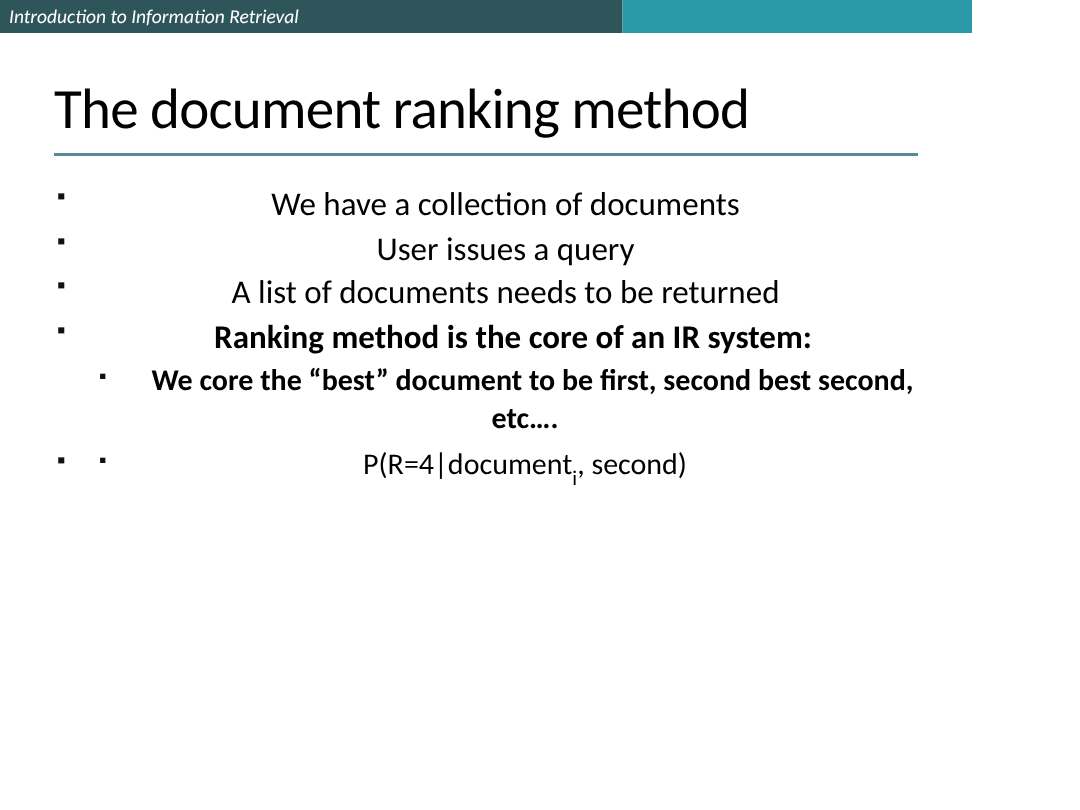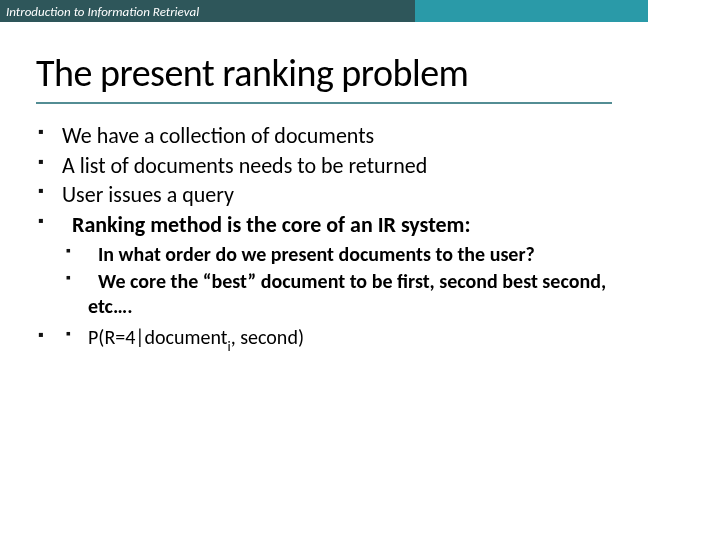--- a/index.html
+++ b/index.html
@@ -6,50 +6,49 @@
   html, body { width: 720px; height: 540px; font-family: Calibri, "Segoe UI", Arial, sans-serif; background: #fff; color: #000; }
   .slide { width: 648px; height: 540px; position: relative; }
   .topbar { display: flex; height: 22px; }
   .topbar .left { background: #2e565a; flex: 0 0 415px; display: flex; align-items: center; padding-left: 6px; }
   .topbar .left span { color: #fff; font-style: italic; font-size: 13px; font-family: Calibri, Arial, sans-serif; }
   .topbar .right { background: #2a9aa8; flex: 1; }
   .title { font-size: 38px; font-weight: 400; margin: 28px 0 0 36px; color: #000; letter-spacing: -0.5px; }
   .rule { margin: 6px 36px 0 36px; height: 2px; background: #538d94; }
   .body { margin: 18px 36px 0 36px; font-size: 22px; line-height: 1.25; }
   ul.lvl1 { list-style: none; }
-  ul.lvl1 > li { position: relative; padding-left: 26px; margin-bottom: 2px; }
+  ul.lvl1 > li { position: relative; padding-left: 26px; margin-bottom: 2px; text-align: center; }
   ul.lvl1 > li::before { content: "\25AA"; position: absolute; left: 2px; top: 0; font-size: 16px; color: #111; }
   ul.lvl2 { list-style: none; margin-top: 4px; margin-bottom: 6px; }
   ul.lvl2 > li { position: relative; padding-left: 26px; font-size: 20px; margin-bottom: 2px; }
   ul.lvl2 > li::before { content: "\25AA"; position: absolute; left: 4px; top: 0; font-size: 14px; color: #111; }
   .bold { font-weight: 700; margin-left: 10px; }
   .sub { font-size: 14px; vertical-align: sub; position: relative; top: 2px; }
 </style>
 </head>
 <body>
 <div class="slide">
   <div class="topbar">
     <div class="left">
       <span>Introduction to Information Retrieval</span>
     </div>
     <div class="right"></div>
   </div>
 
-  <div class="title">The present ranking problem</div>
+  <div class="title">The document ranking method</div>
   <div class="rule"></div>
 
   <div class="body">
     <ul class="lvl1">
       <li><span>We have a collection of documents</span></li>
+      <li><span>User issues a query</span></li>
       <li><span>A list of documents needs to be returned</span></li>
-      <li><span>User issues a query</span></li>
       <li>
         <span class="bold">Ranking method is the core of an IR system:</span>
         <ul class="lvl2">
-          <li><span class="bold">In what order do we present documents to the user?</span></li>
           <li><span class="bold">We core the “best” document to be first, second best second, etc….</span></li>
         </ul>
       </li>
       <li>
         <ul class="lvl2">
           <li>
             <span>P(R=4|document</span><span class="sub">i</span><span>, second)</span>
           </li>
         </ul>
       </li>

